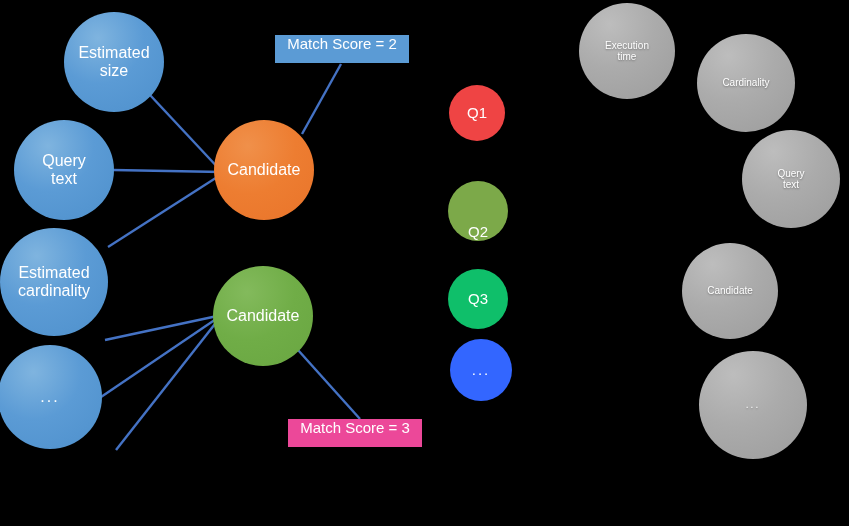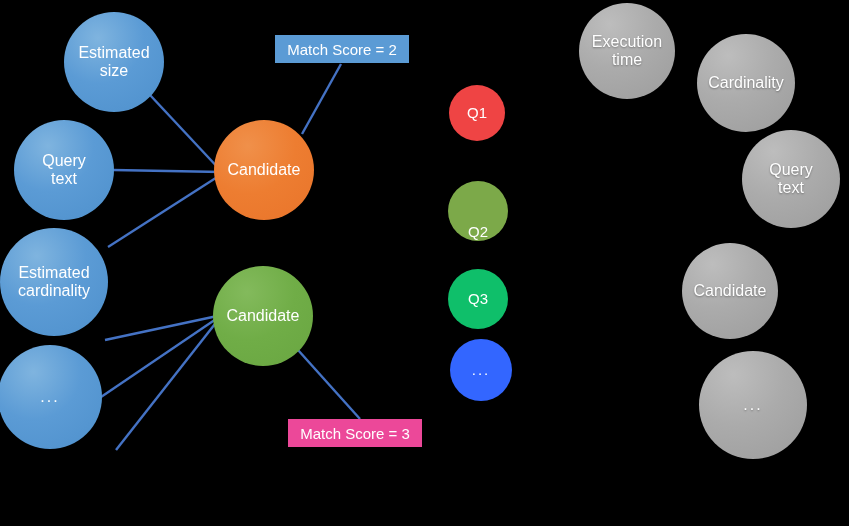--- a/index.html
+++ b/index.html
@@ -48,30 +48,29 @@
   .node-green {
     background: radial-gradient(circle at 34% 26%, #83BA5C 0%, #70AD47 48%, #69A641 100%);
     font-size: 16px;
   }
   .node-q-blue   { background: #ef4444; font-size: 15px; }
   .node-q-olive  { background: #7CA949; font-size: 15px; }
   .node-q-emerald{ background: #0FBF6A; font-size: 15px; }
   .node-q-bright { background: #3366FF; font-size: 15px; }
   .node-gray {
     background: radial-gradient(circle at 32% 22%, #BDBDBD 0%, #ABABAB 45%, #9C9C9C 100%);
-    font-size: 16px;
+    font-size: 10px;
     text-shadow: 0 1px 2px rgba(0,0,0,0.35);
   }
   .label-box {
     position: absolute;
     background: #5B9BD5;
     color: #ffffff;
     font-size: 15px;
     display: flex;
-    align-items: center;
     justify-content: center;
     box-sizing: border-box;
     white-space: nowrap;
     user-select: none;
   }
   .dots { letter-spacing: 2px; }
 </style>
 </head>
 <body>
 

